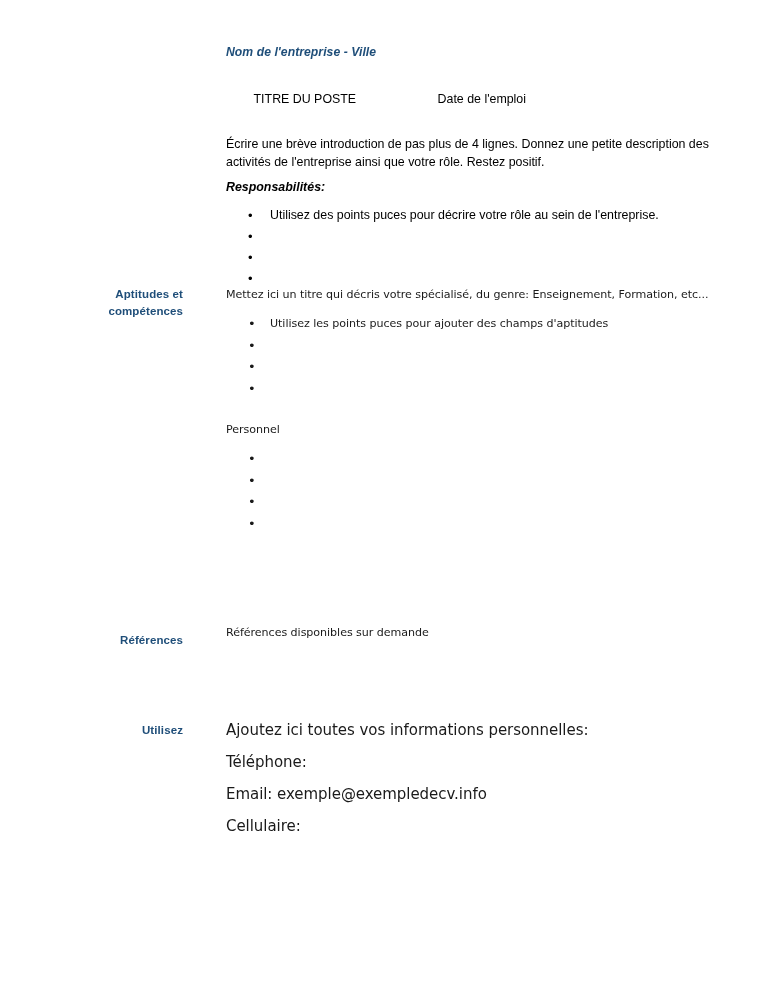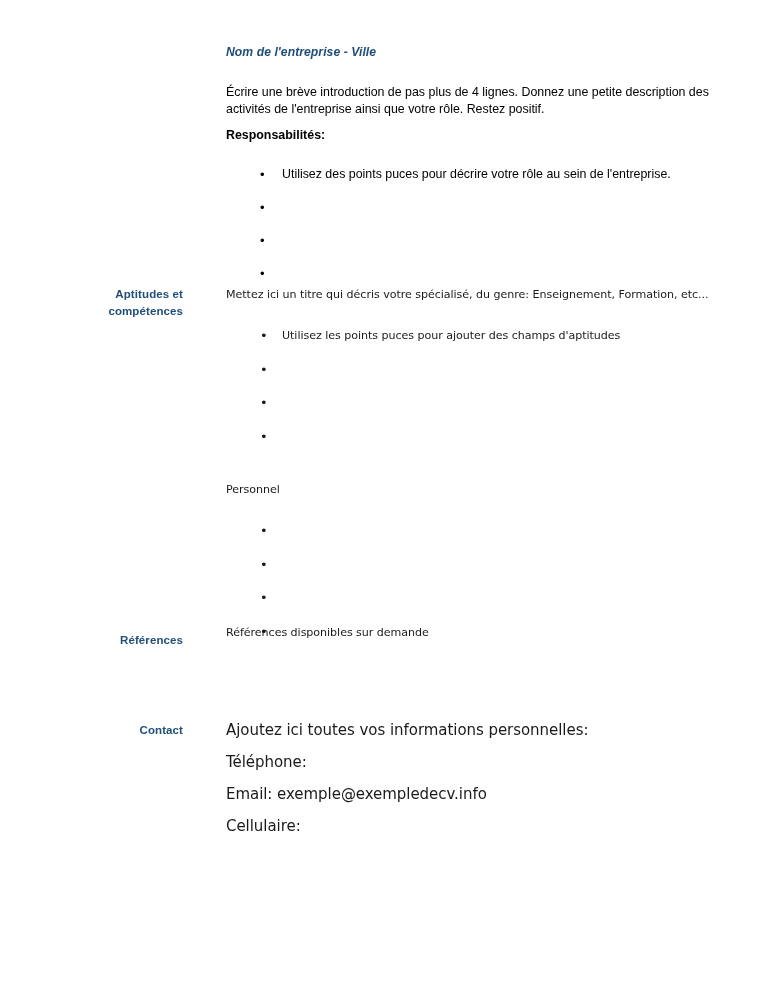--- a/index.html
+++ b/index.html
@@ -72,33 +72,34 @@
   .job-title { display: inline-block; width: 184px; }
   .job-date  { display: inline-block; }
 
   .intro-par {
     font-size: 12.4px;
     line-height: 17.6px;
     width: 500px;
   }
   .resp-head {
     font-weight: bold;
+    font-style: italic;
     font-size: 12.4px;
     color: #000000;
   }
 
   
   ul.bullets {
     list-style: none;
     margin: 0;
     padding: 0;
   }
   ul.bullets li {
     position: relative;
-    margin: 12px;
+    margin: 0;
     padding: 0 0 0 44px;
   }
   ul.bullets li::before {
     content: "\2022";
     position: absolute;
     left: 22px;
     top: 0;
     font-size: 13px;
     line-height: inherit;
   }
@@ -162,20 +163,23 @@
 
 <div class="page">
 
   <div class="section" style="top:44px;">
     <div class="content arial-block">
 
       <div class="company-line">Nom de l'entreprise - Ville</div>
 
       <div class="spacer-12"></div>
 
+      <div class="job-row">
+        <span class="job-title">TITRE DU POSTE</span><span class="job-date">Date de l'emploi</span>
+      </div>
 
       <div class="spacer-10"></div>
 
       <div class="intro-par">Écrire une brève introduction de pas plus de 4 lignes. Donnez une petite description des activités de l'entreprise ainsi que votre rôle. Restez positif.</div>
 
       <div class="spacer-8"></div>
 
       <div class="resp-head">Responsabilités:</div>
 
       <div class="spacer-8"></div>
@@ -230,21 +234,21 @@
 
     <div class="side-label" style="top:8px;">Références</div>
 
     <div class="content calibri-block">
       <div class="plain-line">Références disponibles sur demande</div>
     </div>
   </div>
 
   <div class="section" style="top:722px;">
 
-    <div class="side-label" style="top:0;">Contact</div>
+    <div class="side-label" style="top:0;">Utilisez</div>
 
     <div class="content calibri-block">
       <div class="contact-line">Ajoutez ici toutes vos informations personnelles:</div>
       <div class="contact-line">Téléphone:</div>
       <div class="contact-line">Email: exemple@exempledecv.info</div>
       <div class="contact-line">Cellulaire:</div>
     </div>
   </div>
 
 </div>

